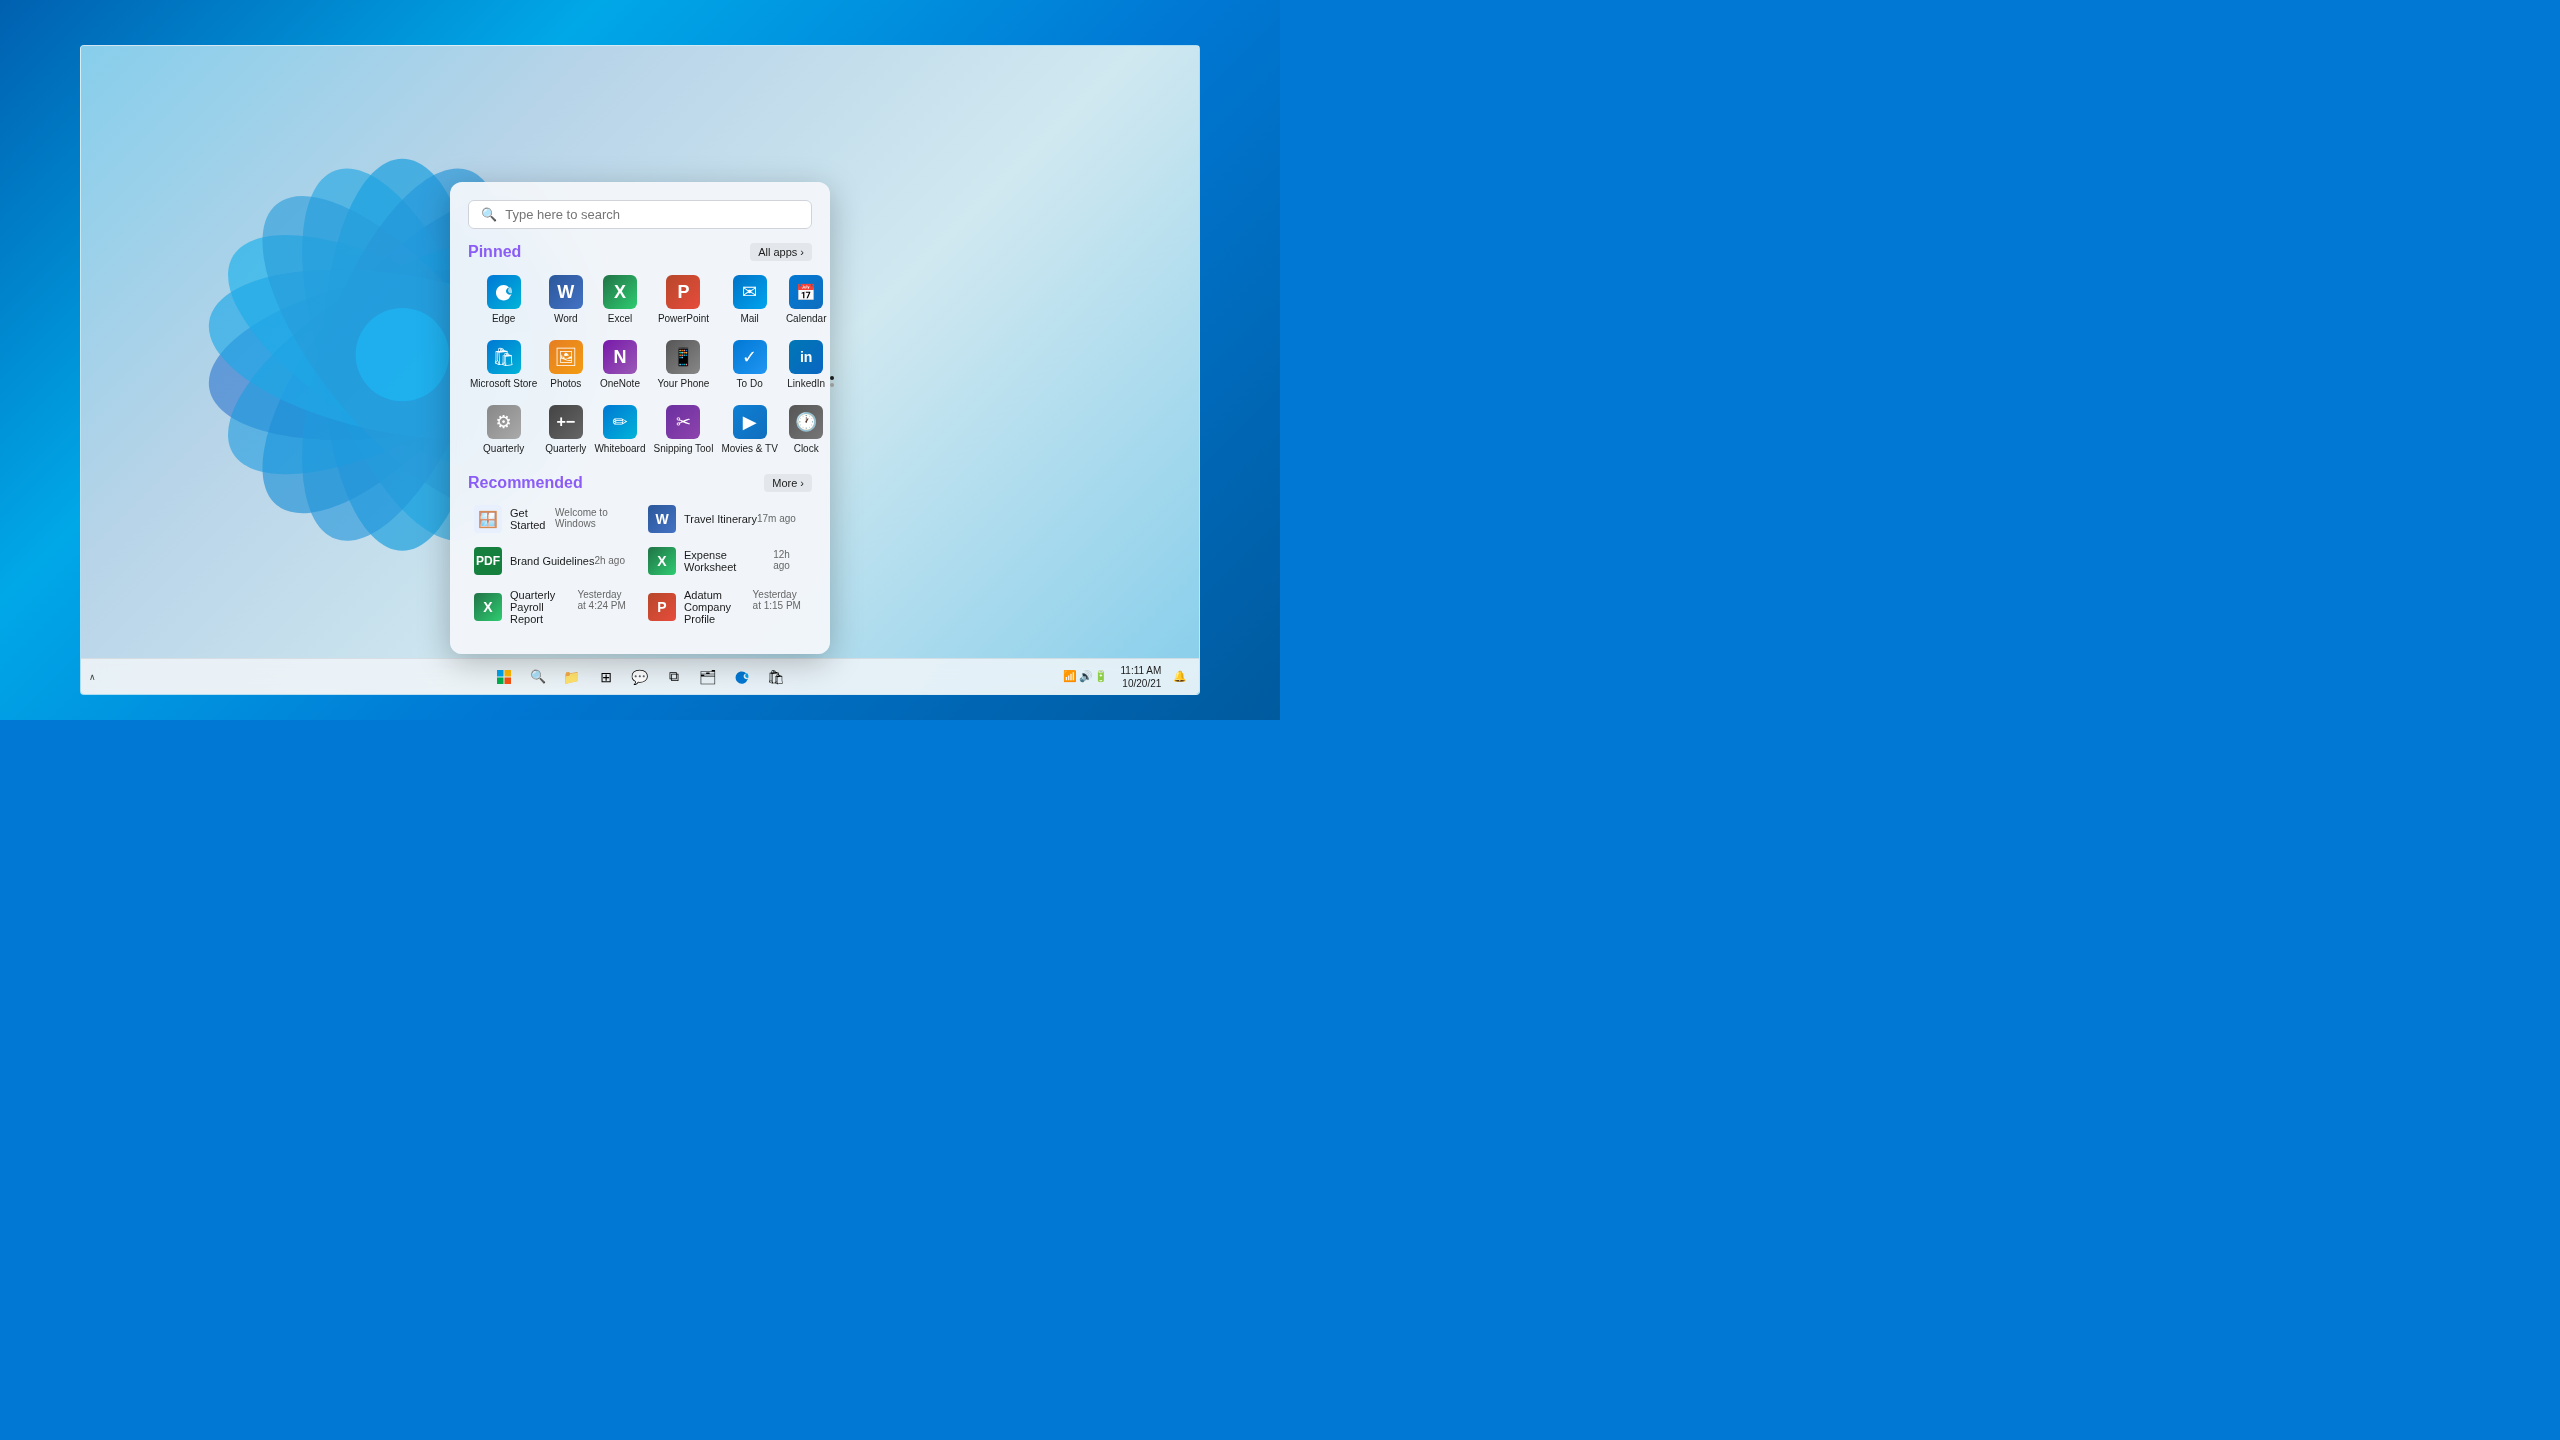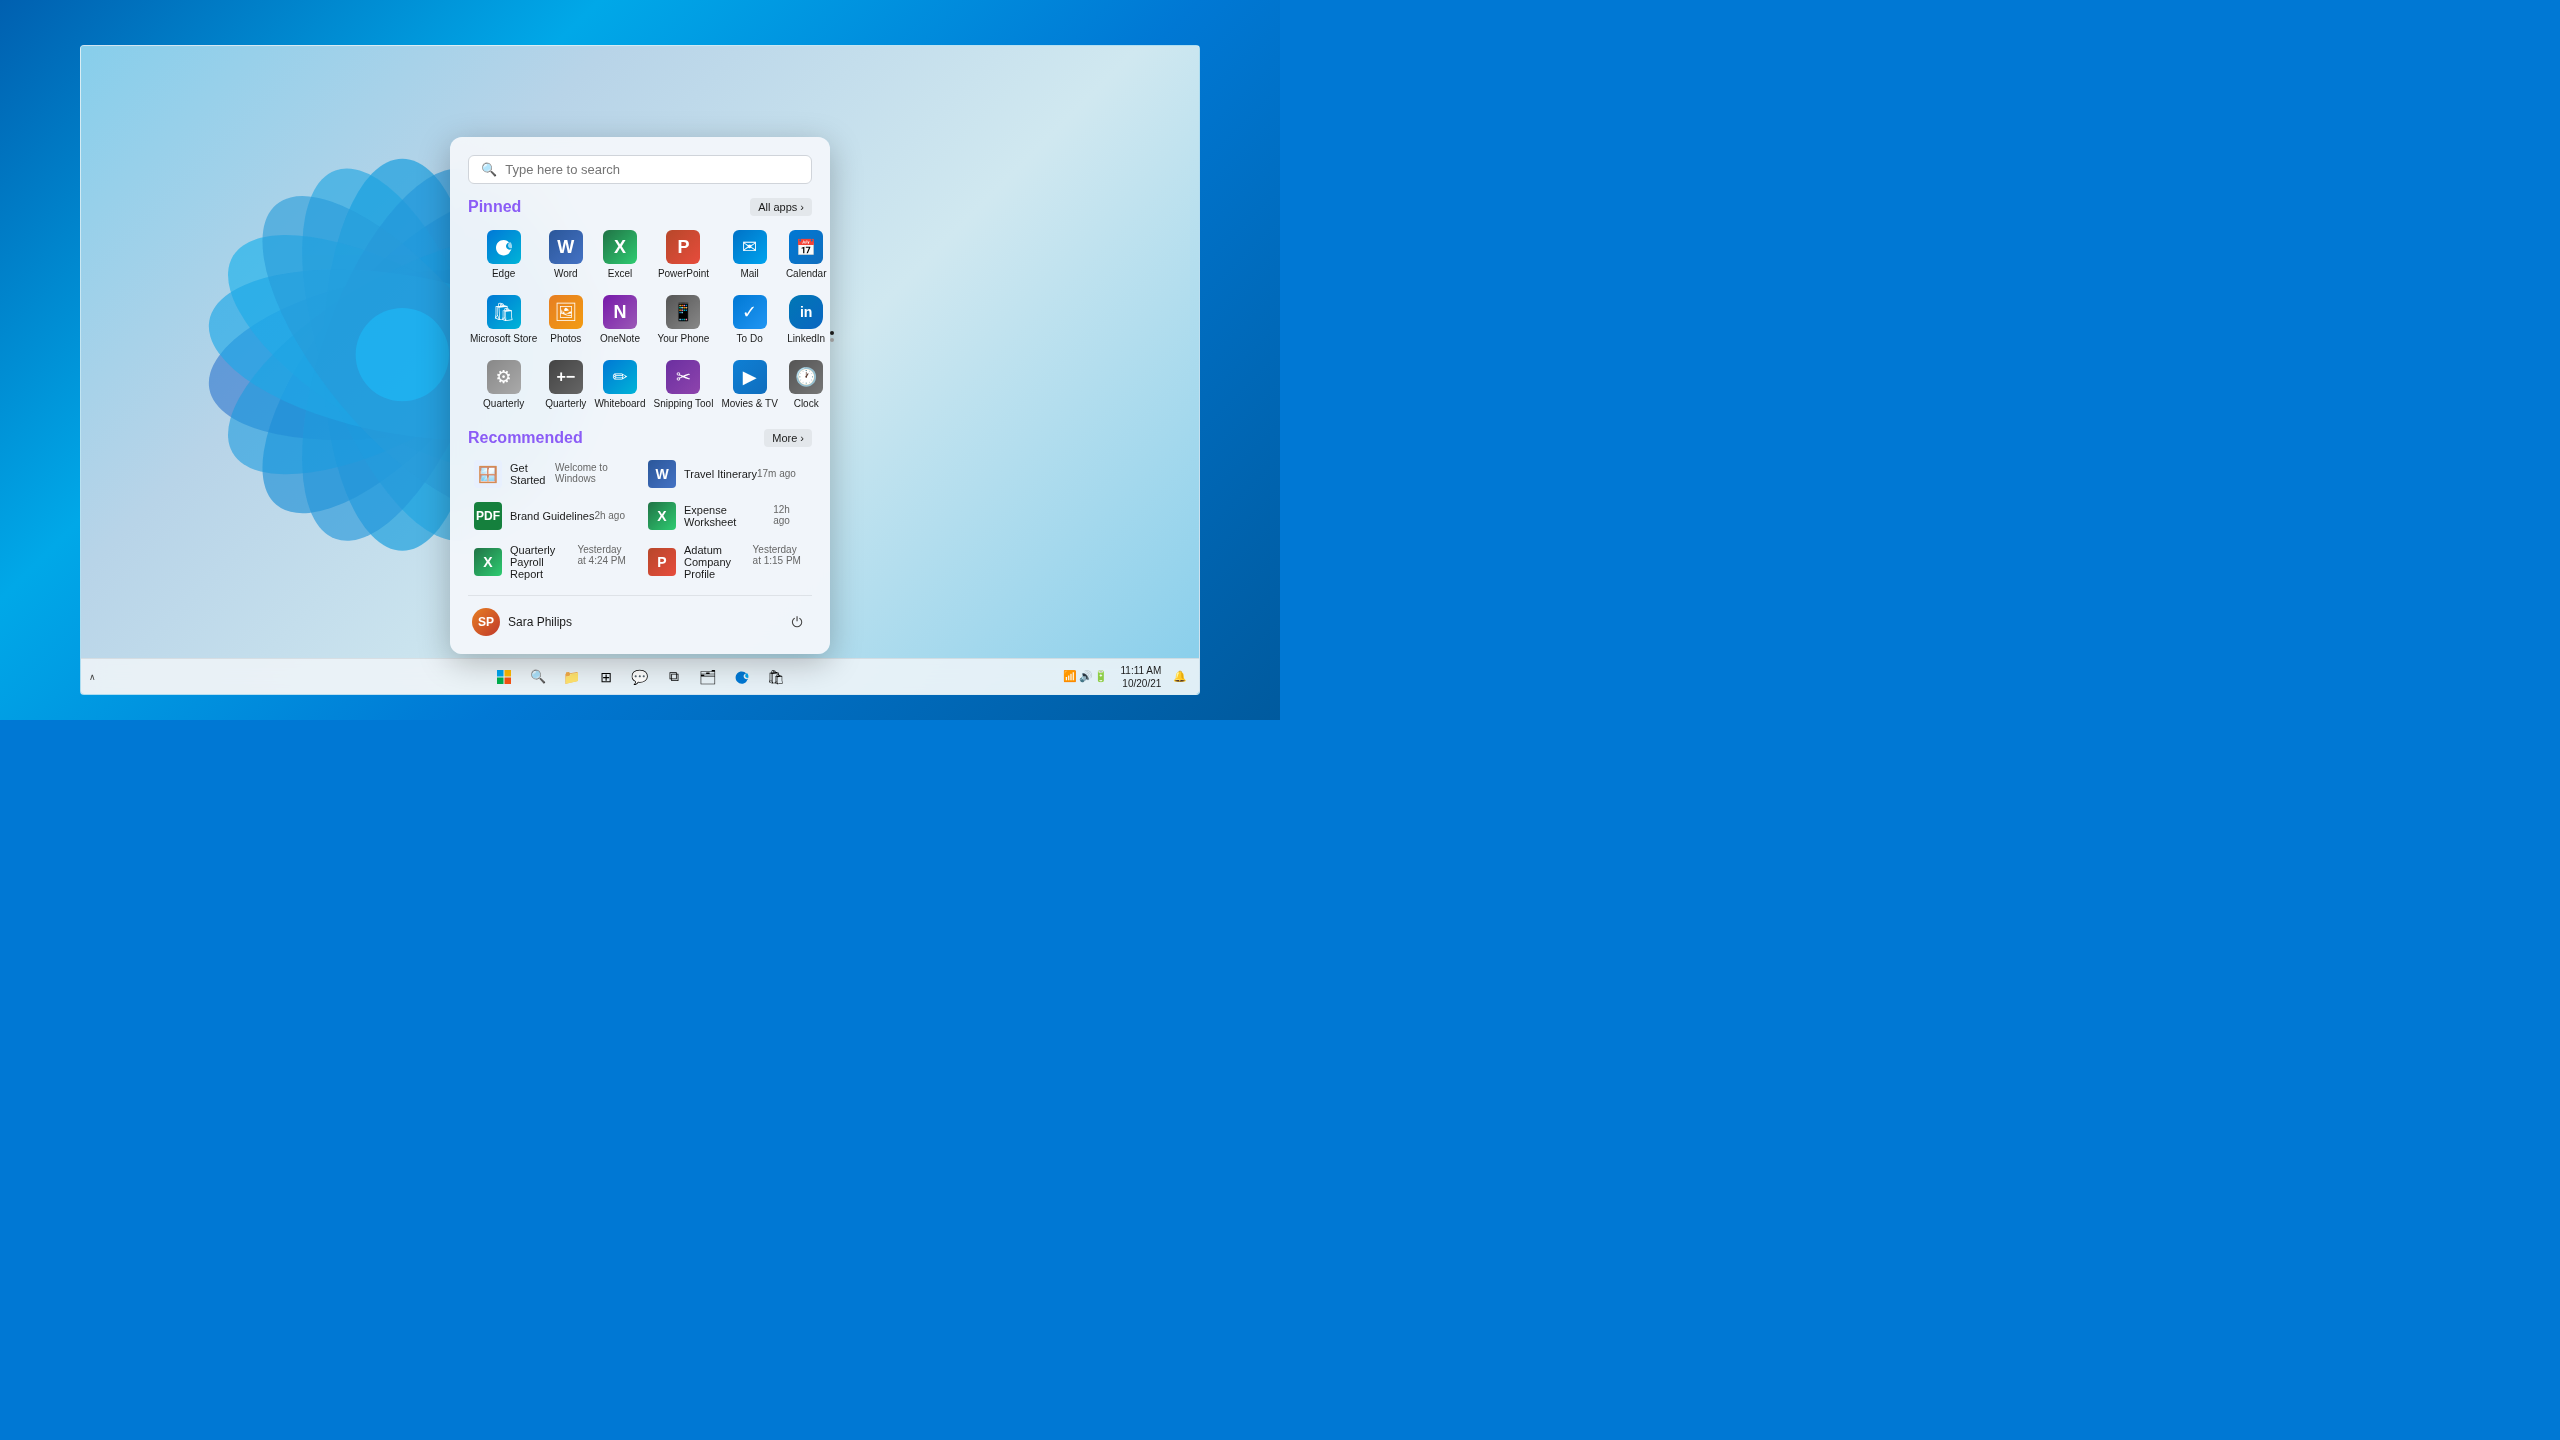--- a/index.html
+++ b/index.html
@@ -222,21 +222,21 @@
     .icon-word { background: linear-gradient(135deg, #2b579a, #4472c4); }
     .icon-excel { background: linear-gradient(135deg, #217346, #2ecc71); }
     .icon-ppt { background: linear-gradient(135deg, #b7472a, #e74c3c); }
     .icon-mail { background: linear-gradient(135deg, #0072c6, #00a4ef); }
     .icon-calendar { background: linear-gradient(135deg, #0078d4, #106ebe); }
     .icon-store { background: linear-gradient(135deg, #0078d4, #00b4d8); }
     .icon-photos { background: linear-gradient(135deg, #e67e22, #f39c12); }
     .icon-onenote { background: linear-gradient(135deg, #7719aa, #9b59b6); }
     .icon-phone { background: linear-gradient(135deg, #555, #888); }
     .icon-todo { background: linear-gradient(135deg, #0078d4, #2196f3); }
-    .icon-linkedin { background: linear-gradient(135deg, #0077b5, #0a66c2); border-radius: 12px; }
+    .icon-linkedin { background: linear-gradient(135deg, #0077b5, #0a66c2); }
     .icon-settings { background: linear-gradient(135deg, #888, #aaa); }
     .icon-calc { background: linear-gradient(135deg, #444, #666); }
     .icon-whiteboard { background: linear-gradient(135deg, #0078d4, #00b4d8); }
     .icon-snipping { background: linear-gradient(135deg, #6b2fa0, #8e44ad); }
     .icon-movies { background: linear-gradient(135deg, #0e7fd4, #106ebe); }
     .icon-clock { background: linear-gradient(135deg, #555, #777); }
 
     
     .pagination-dots {
       display: flex;
@@ -567,27 +567,20 @@
             <div class="rec-item">
               <div class="rec-icon icon-ppt" style="color:white;font-weight:700;font-size:14px;">P</div>
               <div class="rec-text">
                 <span class="rec-name">Adatum Company Profile</span>
                 <span class="rec-time">Yesterday at 1:15 PM</span>
               </div>
             </div>
           </div>
         </div>
 
-        <div class="user-row">
-          <div class="user-info">
-            <div class="avatar">SP</div>
-            <span class="user-name">Sara Philips</span>
-          </div>
-          <button class="power-btn">⏻</button>
-        </div>
 
       </div>
 
       <div class="taskbar">
 
         <div style="display:flex;align-items:center;gap:2px;">
           <span class="taskbar-chevron">∧</span>
         </div>
 
         <div class="taskbar-center">

